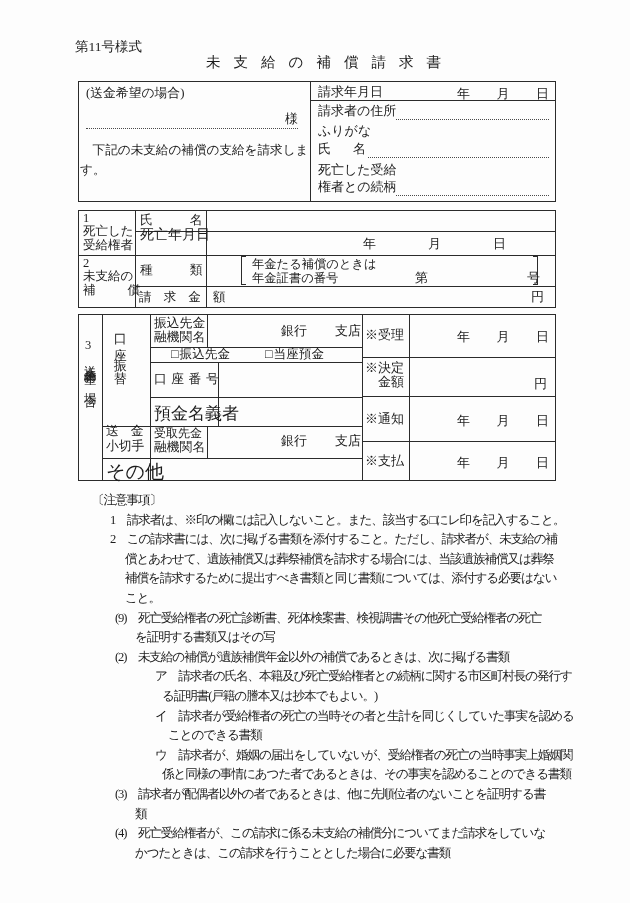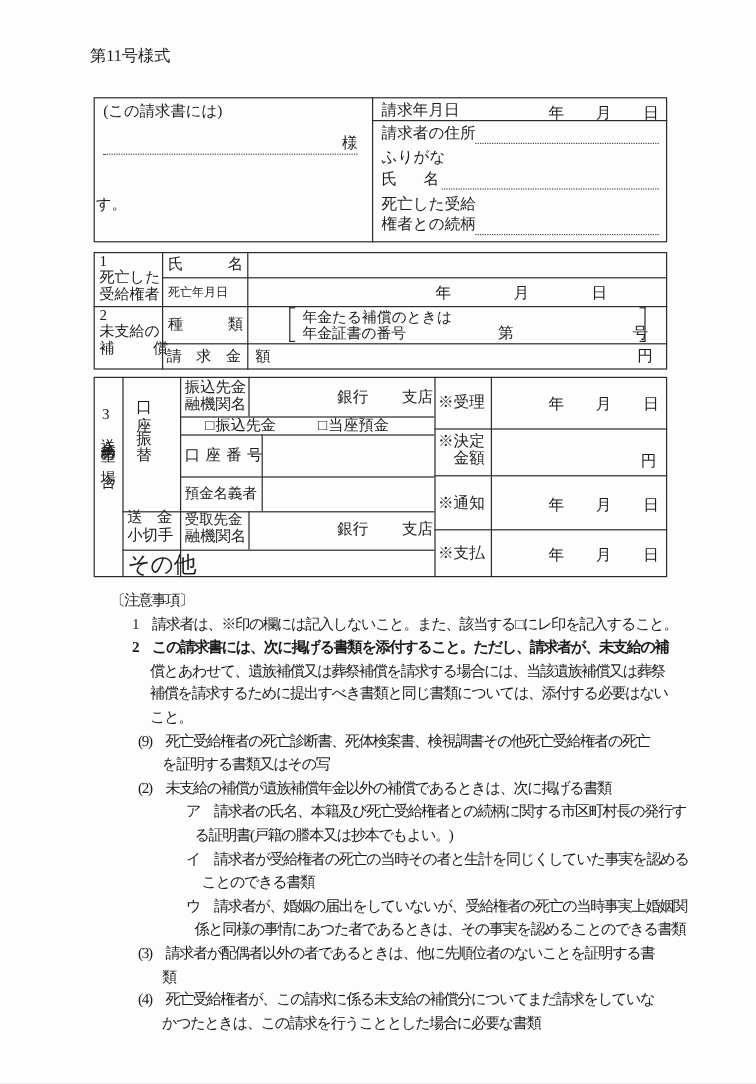--- a/index.html
+++ b/index.html
@@ -28,29 +28,31 @@
   .note-line{position:absolute;white-space:nowrap;font-size:12.6px;letter-spacing:-1.1px;}
   .fill{position:absolute;background:transparent;}
   .cbx{margin-right:1px;}
 </style>
 </head>
 <body>
 
 <div class="sheet">
 
   <div class="abs" style="left:75px;top:40px;font-size:13.5px">第11号様式</div>
+  <div class="abs title">未支給の補償請求書</div>
 
   <div class="box" style="left:78px;top:81px;width:478px;height:121px"></div>
   <i class="ln" style="left:310px;top:81px;width:1px;height:121px"></i>
   <i class="ln" style="left:310px;top:100px;width:246px;height:1px"></i>
 
-  <div class="abs" style="left:86px;top:87px;font-size:12.8px">(この請求書には)</div>
+  <div class="abs" style="left:86px;top:87px;font-size:12.8px">(送金希望の場合)</div>
   <div class="sama-line" style="left:86px;top:108px;width:212px;height:20px">
     <span>様</span>
   </div>
+  <div class="abs" style="left:80px;top:144px;font-size:12.6px">　下記の未支給の補償の支給を請求しま</div>
   <div class="abs" style="left:80px;top:164px;font-size:12.6px">す。</div>
 
   <div class="abs" style="left:318px;top:85px">請求年月日</div>
   <div class="ymd" style="left:457px;top:85px;width:92px">
     <span>年</span>
     <span>月</span>
     <span>日</span>
   </div>
 
   <div class="abs" style="left:318px;top:104px">請求者の住所</div>
@@ -69,21 +71,21 @@
   <i class="ln" style="left:206px;top:210px;width:1px;height:98px"></i>
   <i class="ln" style="left:135px;top:231px;width:421px;height:1px"></i>
   <i class="ln" style="left:78px;top:255px;width:478px;height:1px"></i>
   <i class="ln" style="left:135px;top:286px;width:421px;height:1px"></i>
 
   <div class="abs sm" style="left:83px;top:212px">1</div>
   <div class="abs sm" style="left:83px;top:225px">死亡した</div>
   <div class="abs sm" style="left:83px;top:239px">受給権者</div>
   <div class="abs ls37" style="left:140px;top:214px;font-size:12.8px">氏名</div>
   <div class="fill" style="left:207px;top:211px;width:348px;height:19px"></div>
-  <div class="abs" style="left:140px;top:240px;font-size:10px">死亡年月日</div>
+  <div class="abs" style="left:140px;top:228px;font-size:14px">死亡年月日</div>
   <div class="ymd" style="left:363px;top:235px;width:143px">
     <span>年</span>
     <span>月</span>
     <span>日</span>
   </div>
 
   <div class="abs sm" style="left:83px;top:257px">2</div>
   <div class="abs sm" style="left:83px;top:270px">未支給の</div>
   <div class="abs sm ls32" style="left:83px;top:284px">補償</div>
   <div class="abs ls37" style="left:140px;top:264px;font-size:12.8px">種類</div>
@@ -124,21 +126,21 @@
   <div class="abs" style="left:154px;top:331px;font-size:12.8px">融機関名</div>
   <div class="fill" style="left:208px;top:315px;width:153px;height:31px"></div>
   <div class="abs" style="left:281px;top:324px">銀行</div>
   <div class="abs" style="left:335px;top:324px">支店</div>
 
   <div class="abs" style="left:171px;top:348px;font-size:12.6px"><span class="cbx">□</span><span>振込先金</span></div>
   <div class="abs" style="left:265px;top:348px;font-size:12.6px"><span class="cbx">□</span><span>当座預金</span></div>
 
   <div class="abs ls4" style="left:154px;top:373px;font-size:12.8px">口座番号</div>
   <div class="fill" style="left:219px;top:363px;width:142px;height:33px"></div>
-  <div class="abs" style="left:154px;top:405px;font-size:12px">預金名義者</div>
+  <div class="abs" style="left:154px;top:405px;font-size:17px">預金名義者</div>
   <div class="fill" style="left:219px;top:398px;width:142px;height:27px"></div>
 
   <div class="abs ls12" style="left:106px;top:425px;font-size:12.8px">送金</div>
   <div class="abs" style="left:106px;top:440px;font-size:12.8px">小切手</div>
   <div class="abs" style="left:154px;top:427px;font-size:12px">受取先金</div>
   <div class="abs" style="left:154px;top:441px;font-size:12.8px">融機関名</div>
   <div class="fill" style="left:208px;top:427px;width:153px;height:30px"></div>
   <div class="abs" style="left:281px;top:434px">銀行</div>
   <div class="abs" style="left:335px;top:434px">支店</div>
 
@@ -163,21 +165,21 @@
   <div class="abs" style="left:365px;top:454px">※支払</div>
   <div class="ymd" style="left:457px;top:454px;width:92px">
     <span>年</span>
     <span>月</span>
     <span>日</span>
   </div>
 
   <div>
       <div class="note-line" style="left: 92px; top: 492px;">〔注意事項〕</div>
       <div class="note-line" style="left: 110px; top: 511.6px;">1　請求者は、※印の欄には記入しないこと。また、該当する□にレ印を記入すること。</div>
-      <div class="note-line" style="left: 110px; top: 531.2px; font-weight: bold;">2　この請求書には、次に掲げる書類を添付すること。ただし、請求者が、未支給の補</div>
+      <div class="note-line" style="left: 110px; top: 531.2px;">2　この請求書には、次に掲げる書類を添付すること。ただし、請求者が、未支給の補</div>
       <div class="note-line" style="left: 125px; top: 550.8px;">償とあわせて、遺族補償又は葬祭補償を請求する場合には、当該遺族補償又は葬祭</div>
       <div class="note-line" style="left: 125px; top: 570.4px;">補償を請求するために提出すべき書類と同じ書類については、添付する必要はない</div>
       <div class="note-line" style="left: 125px; top: 590px;">こと。</div>
       <div class="note-line" style="left: 115px; top: 609.6px;">(9)　死亡受給権者の死亡診断書、死体検案書、検視調書その他死亡受給権者の死亡</div>
       <div class="note-line" style="left: 135px; top: 629.2px;">を証明する書類又はその写</div>
       <div class="note-line" style="left: 115px; top: 648.8px;">(2)　未支給の補償が遺族補償年金以外の補償であるときは、次に掲げる書類</div>
       <div class="note-line" style="left: 155px; top: 668.4px;">ア　請求者の氏名、本籍及び死亡受給権者との続柄に関する市区町村長の発行す</div>
       <div class="note-line" style="left: 162px; top: 688px;">る証明書(戸籍の謄本又は抄本でもよい。)</div>
       <div class="note-line" style="left: 155px; top: 707.6px;">イ　請求者が受給権者の死亡の当時その者と生計を同じくしていた事実を認める</div>
       <div class="note-line" style="left: 168px; top: 727.2px;">ことのできる書類</div>

